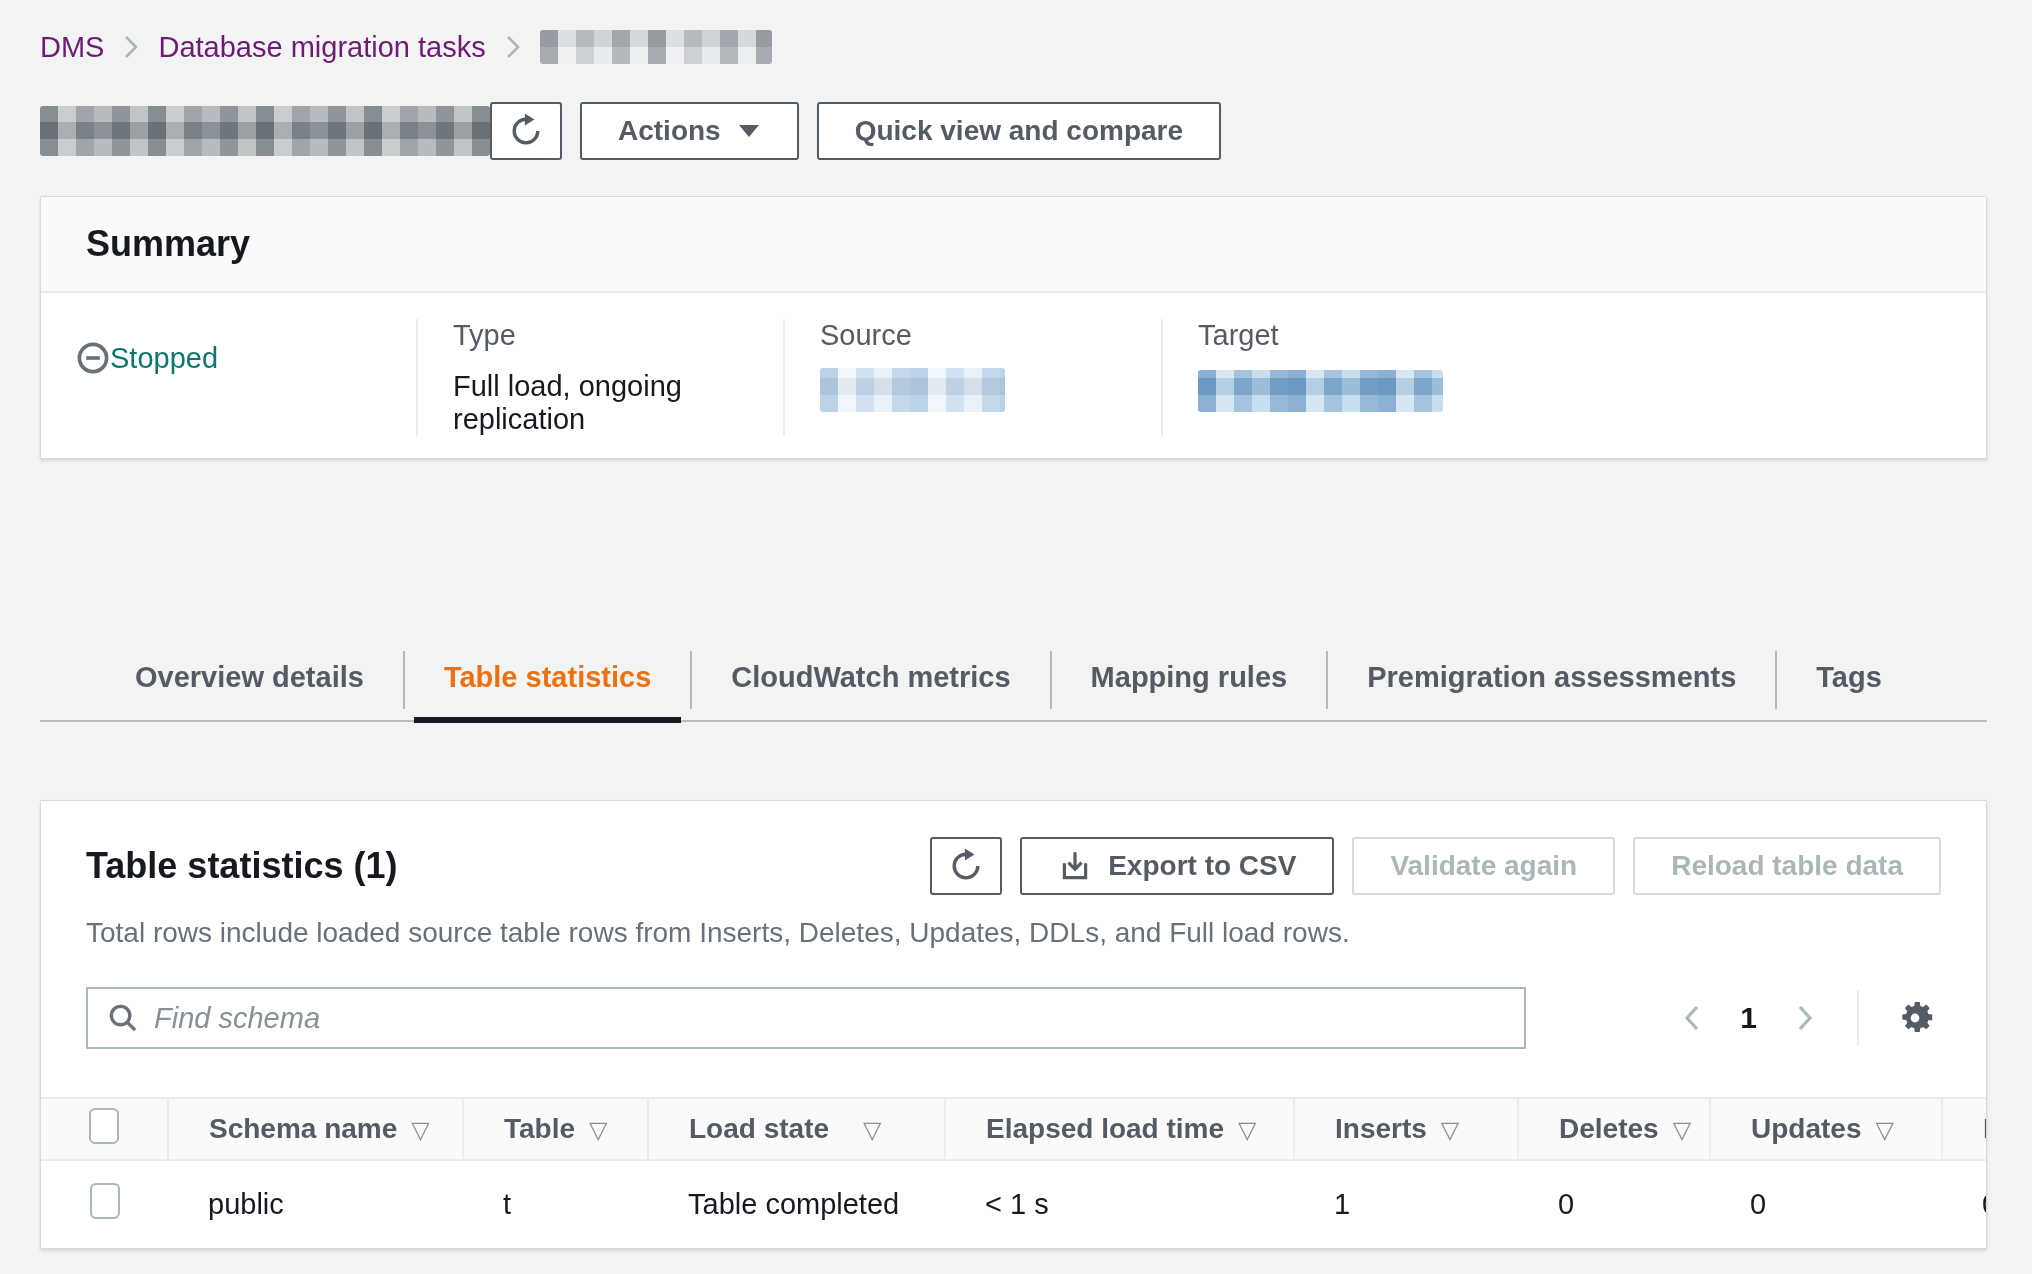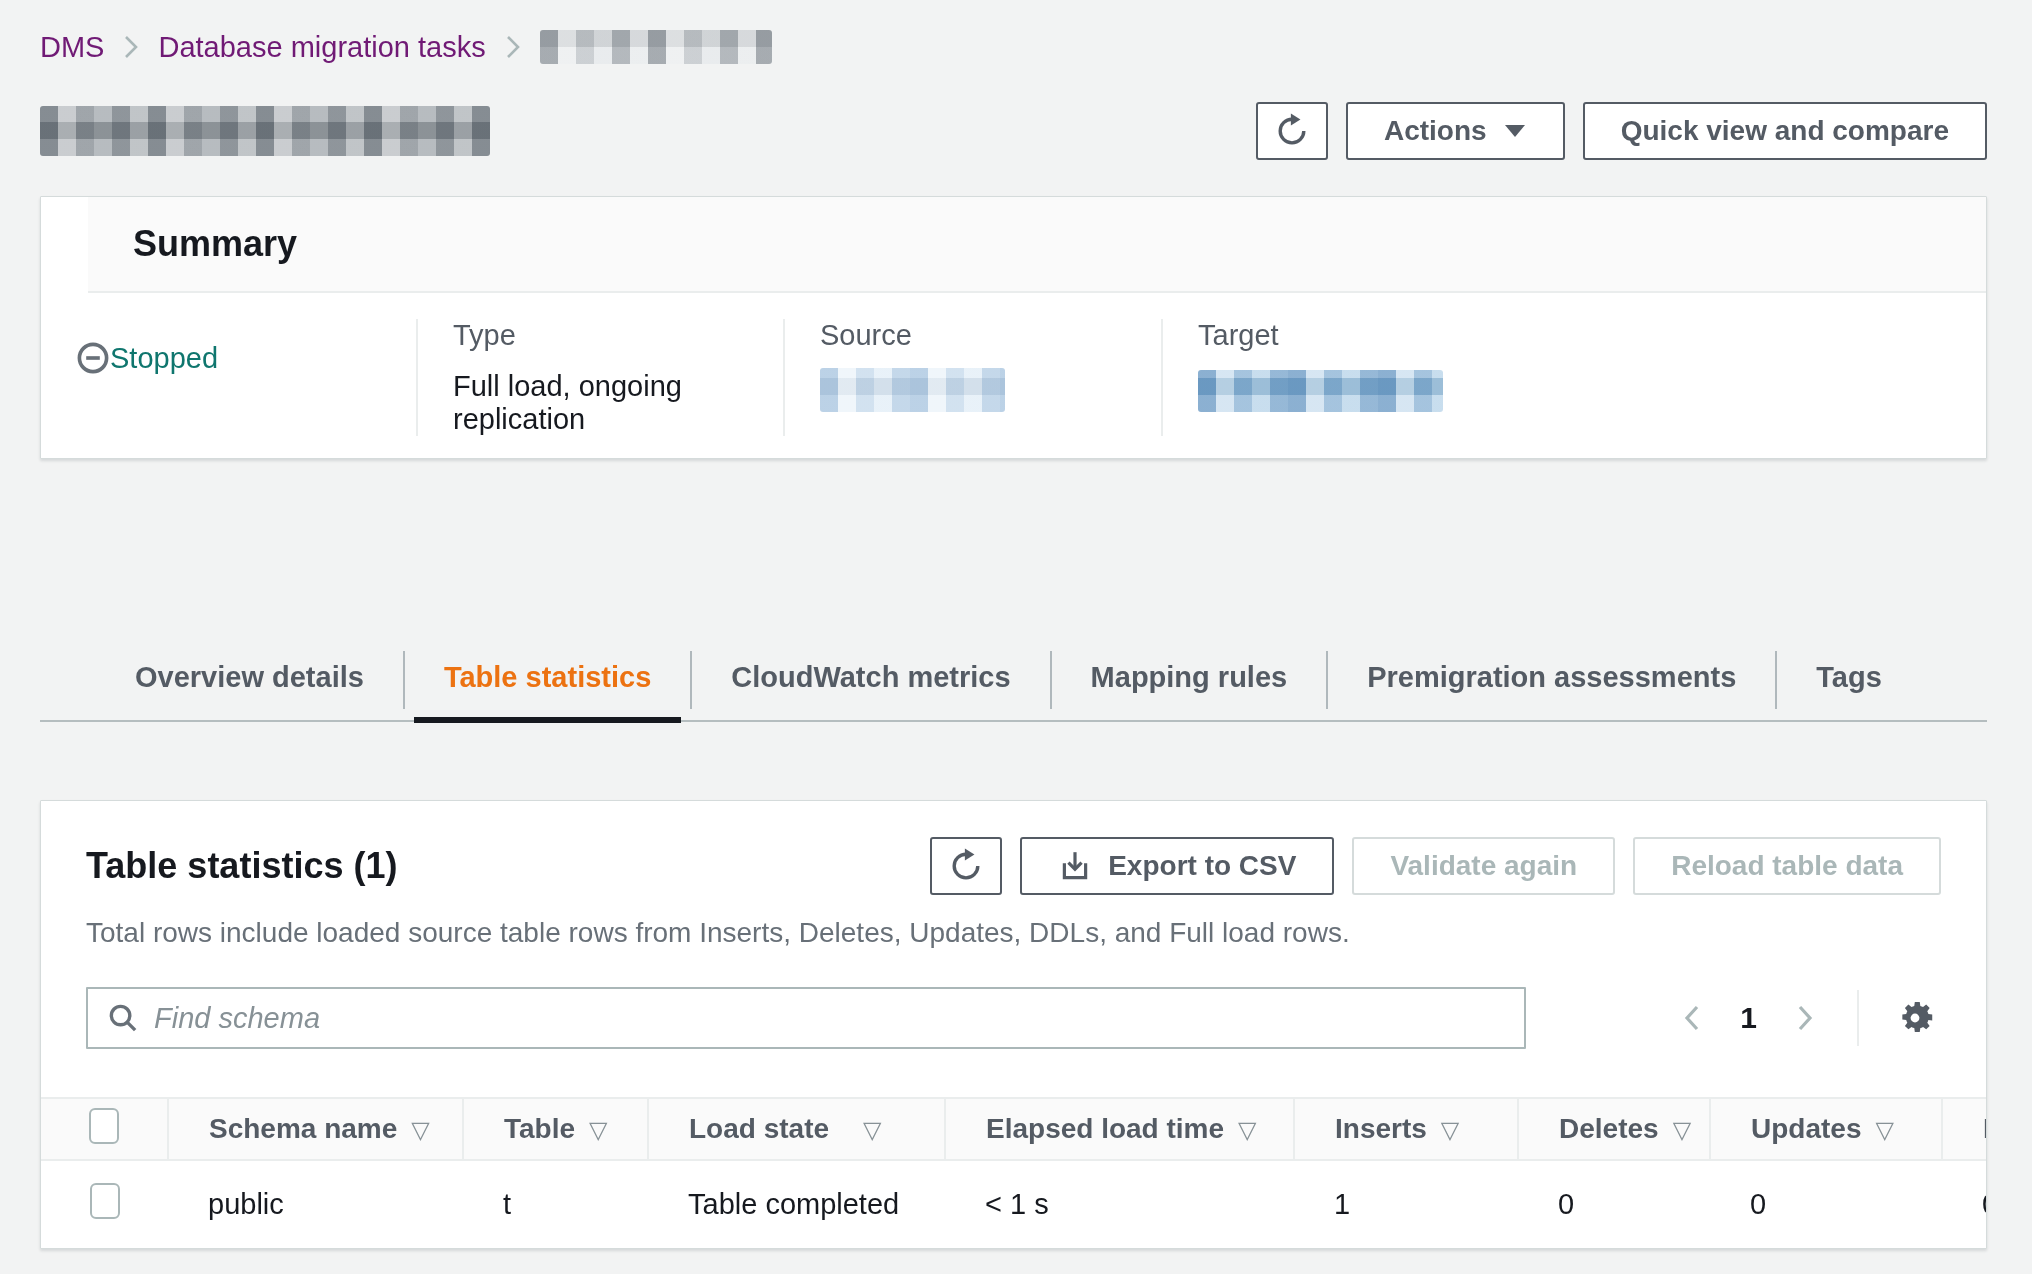--- a/index.html
+++ b/index.html
@@ -29,39 +29,39 @@
     background-image:
       repeating-linear-gradient(90deg, rgba(40,100,160,0.35) 0 18px, rgba(255,255,255,0.35) 18px 36px, rgba(40,100,160,0.18) 36px 54px, rgba(255,255,255,0.12) 54px 72px, rgba(40,100,160,0.28) 72px 90px),
       repeating-linear-gradient(0deg, rgba(255,255,255,0.40) 0 17px, rgba(0,0,0,0.06) 17px 34px); }
 
   
   .breadcrumb { display:flex; align-items:center; gap:16px; font-size:29px; }
   .bc-link { color:#701a75; text-decoration:none; cursor:pointer; }
   .bc-sep { display:inline-flex; }
 
   
-  .title-row { display:flex; align-items:center; justify-content:space-between; margin-top:38px; }
+  .title-row { display:flex; align-items:center; margin-top:38px; }
   .btn-group { display:flex; gap:18px; }
   .btn {
     display:inline-flex; align-items:center; justify-content:center; gap:16px;
     height:58px; padding:0 36px; background:#fff;
     border:2px solid #545b64; border-radius:3px;
     color:#545b64; font-weight:bold; font-size:28px;
     font-family:"Liberation Sans", sans-serif; cursor:pointer;
   }
   .btn-icon-only { width:72px; padding:0; }
   .btn[disabled] { border-color:#d5dbdb; color:#aab7b8; cursor:default; }
 
   
   .panel {
     background:#fff; border:1px solid #d5dbdb; border-radius:1px;
     box-shadow:0 2px 3px rgba(0,28,36,0.12);
   }
   .summary-panel { margin-top:36px; }
-  .panel-header { background:#fafafa; border-bottom:2px solid #eaeded; padding:26px 45px;margin-left:47px; }
+  .panel-header { background:#fafafa; border-bottom:2px solid #eaeded; padding:26px 45px; }
   .panel-header h2 { font-size:36px; font-weight:bold; color:#16191f; }
 
   .summary-body { display:flex; padding:26px 0 22px; }
   .sum-col { padding:0 20px 0 35px; }
   .sum-col + .sum-col { border-left:2px solid #eaeded; }
   .sum-col-status { width:375px; }
   .sum-col-type { width:367px; }
   .sum-col-source { width:378px; }
   .sum-col-target { flex:1; }
   .sum-label { color:#545b64; font-size:29px; }

